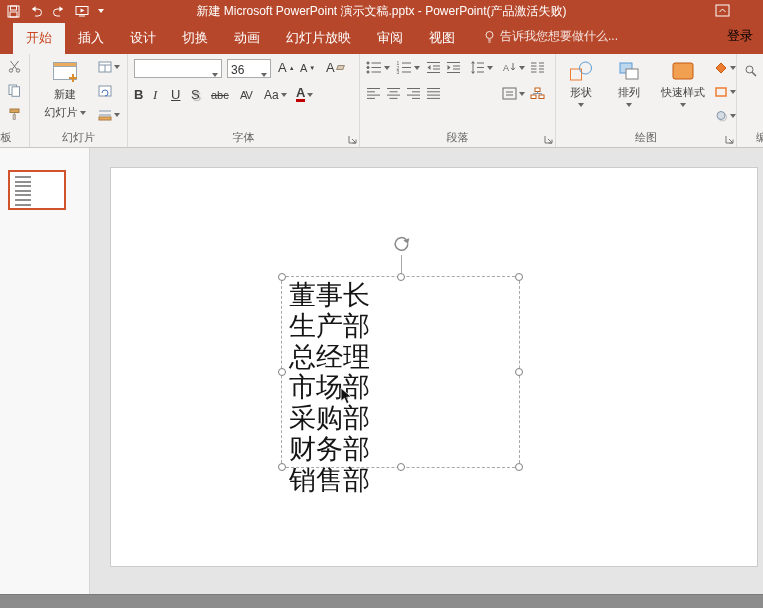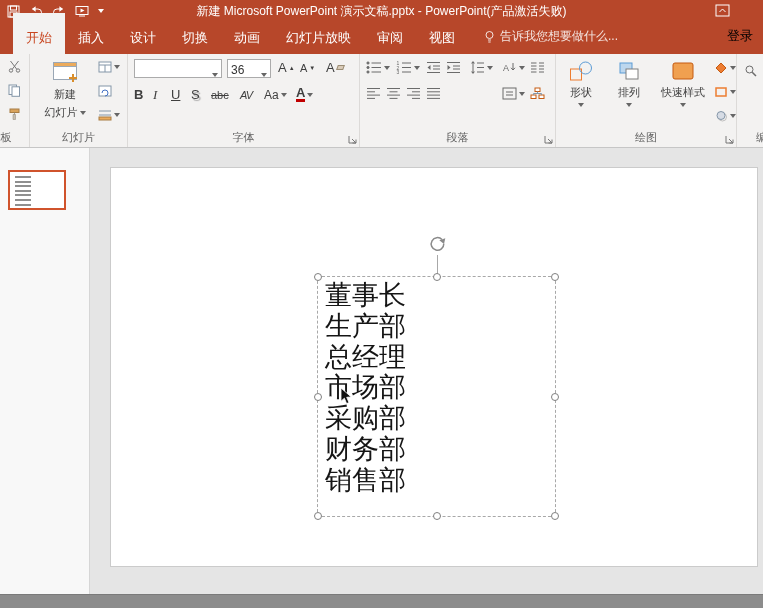--- a/index.html
+++ b/index.html
@@ -9,21 +9,21 @@
   svg{display:block;}
 
   
   .titlebar{position:absolute;left:0;top:0;width:100%;height:22px;background:#B7472A;display:flex;align-items:center;color:#fff;}
   .qat{display:flex;align-items:center;gap:9px;padding-left:7px;}
   .title-text{position:absolute;left:50%;top:50%;transform:translate(-50%,-50%);font-size:12px;white-space:nowrap;}
   .ribbon-display{position:absolute;right:33px;top:4px;}
 
   
   .tabrow{position:absolute;left:0;top:22px;width:100%;height:32px;background:#B7472A;display:flex;align-items:flex-end;padding-left:13px;}
-  .tab{font-size:13px;color:#fff;padding:16px 13px 7px;white-space:nowrap;text-align:right;}
+  .tab{font-size:13px;color:#fff;padding:6px 13px 7px;white-space:nowrap;text-align:right;}
   .tab.active{background:#F3F2F1;color:#C8451F;}
   .tellme{display:flex;align-items:center;gap:5px;margin-left:16px;padding-bottom:9px;color:rgba(255,255,255,.85);font-size:12px;white-space:nowrap;}
   .signin{position:absolute;right:10px;bottom:9px;font-size:13px;color:#000000;}
 
   
   .ribbon{position:absolute;left:0;top:54px;width:100%;height:94px;background:#F3F2F1;border-bottom:1px solid #C6C6C6;font-size:11px;}
   .rgroup{position:absolute;top:0;height:93px;border-right:1px solid #DCDAD8;}
   .group-label{position:absolute;bottom:2px;left:0;width:100%;text-align:center;font-size:11px;color:#5f5f5f;white-space:nowrap;}
   .launcher{position:absolute;right:2px;bottom:3px;}
   .caret{display:inline-block;width:0;height:0;border-left:3px solid transparent;border-right:3px solid transparent;border-top:4px solid #666;}
@@ -43,21 +43,21 @@
 
   
   .thumbpanel{position:absolute;left:0;top:148px;width:90px;height:446px;background:#F8F8F8;border-right:1px solid #D6D6D6;}
   .thumb{position:absolute;left:8px;top:22px;width:58px;height:40px;background:#fff;border:2px solid #D0532C;}
   .miniwrap{position:absolute;left:5px;top:4px;width:16px;}
   .miniline{height:2px;background:#8F8F8F;margin-bottom:2.6px;}
 
   .canvas{position:absolute;left:91px;top:148px;width:672px;height:446px;background:#E5E5E5;}
   .slide{position:absolute;left:19px;top:19px;width:648px;height:400px;background:#fff;border:1px solid #CBCBCB;}
 
-  .textbox{position:absolute;left:170px;top:108px;width:239px;height:241px;border:1px dashed #A8A8A8;margin-left:36px;}
+  .textbox{position:absolute;left:170px;top:108px;width:239px;height:192px;border:1px dashed #A8A8A8;}
   .tbtext{padding:3px 0 0 7px;font-size:27px;line-height:30.8px;color:#151515;white-space:nowrap;}
   .handle{position:absolute;width:8px;height:8px;border-radius:50%;background:#fff;border:1px solid #7F7F7F;transform:translate(-50%,-50%);}
   .rstem{position:absolute;left:50%;top:-22px;width:1px;height:22px;background:#A8A8A8;}
   .ricon{position:absolute;left:50%;top:-43px;transform:translateX(-50%);}
   .cursor{position:absolute;left:229px;top:219px;}
 
   .statusbar{position:absolute;left:0;top:594px;width:100%;height:14px;background:#8C8C8C;border-top:1px solid #7A7A7A;}
 </style>
 </head>
 <body>
@@ -218,21 +218,21 @@
         </span>
       <span class="ibtn" style="left:198px;top:6px;">
           <span style="font-size:13px;">A</span>
           <span class="eraser"></span>
         </span>
       <span class="ibtn fmtB" style="left:6px;top:33px;">B</span>
       <span class="ibtn fmtI" style="left:25px;top:33px;">I</span>
       <span class="ibtn fmtU" style="left:43px;top:33px;">U</span>
       <span class="ibtn fmtS" style="left:63px;top:33px;">S</span>
       <span class="ibtn fmtstrike" style="left:83px;top:35px;">abc</span>
-      <span class="ibtn fmtAV" style="left:112px;top:35px;font-style:italic;">AV</span>
+      <span class="ibtn fmtAV" style="left:112px;top:35px;">AV</span>
       <span class="ibtn" style="left:136px;top:34px;font-size:12px;">
           <span>Aa</span>
           <span class="caret"></span>
         </span>
       <span class="ibtn" style="left:168px;top:33px;">
           <span class="colorA">A</span>
           <span class="caret"></span>
         </span>
       <span class="launcher">
           <svg width="9" height="9" viewBox="0 0 9 9">

